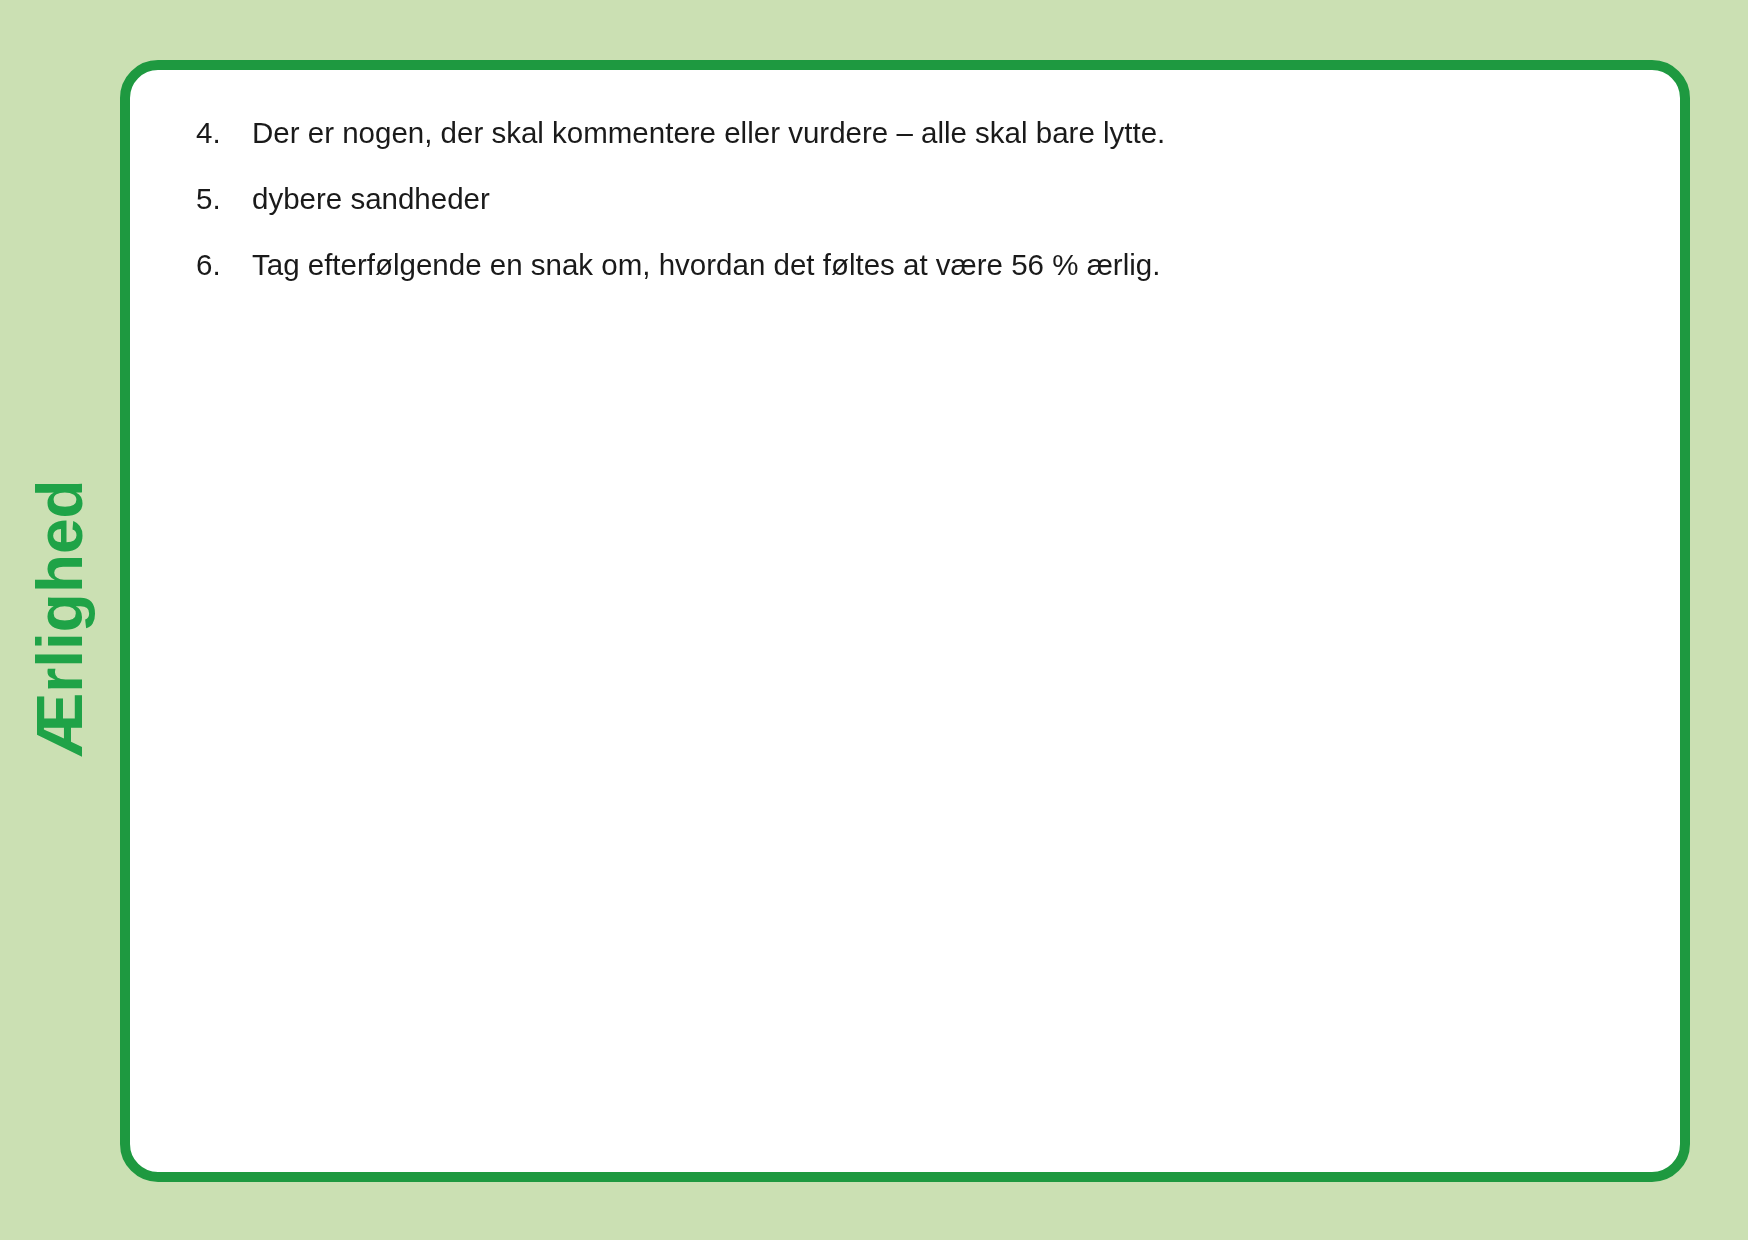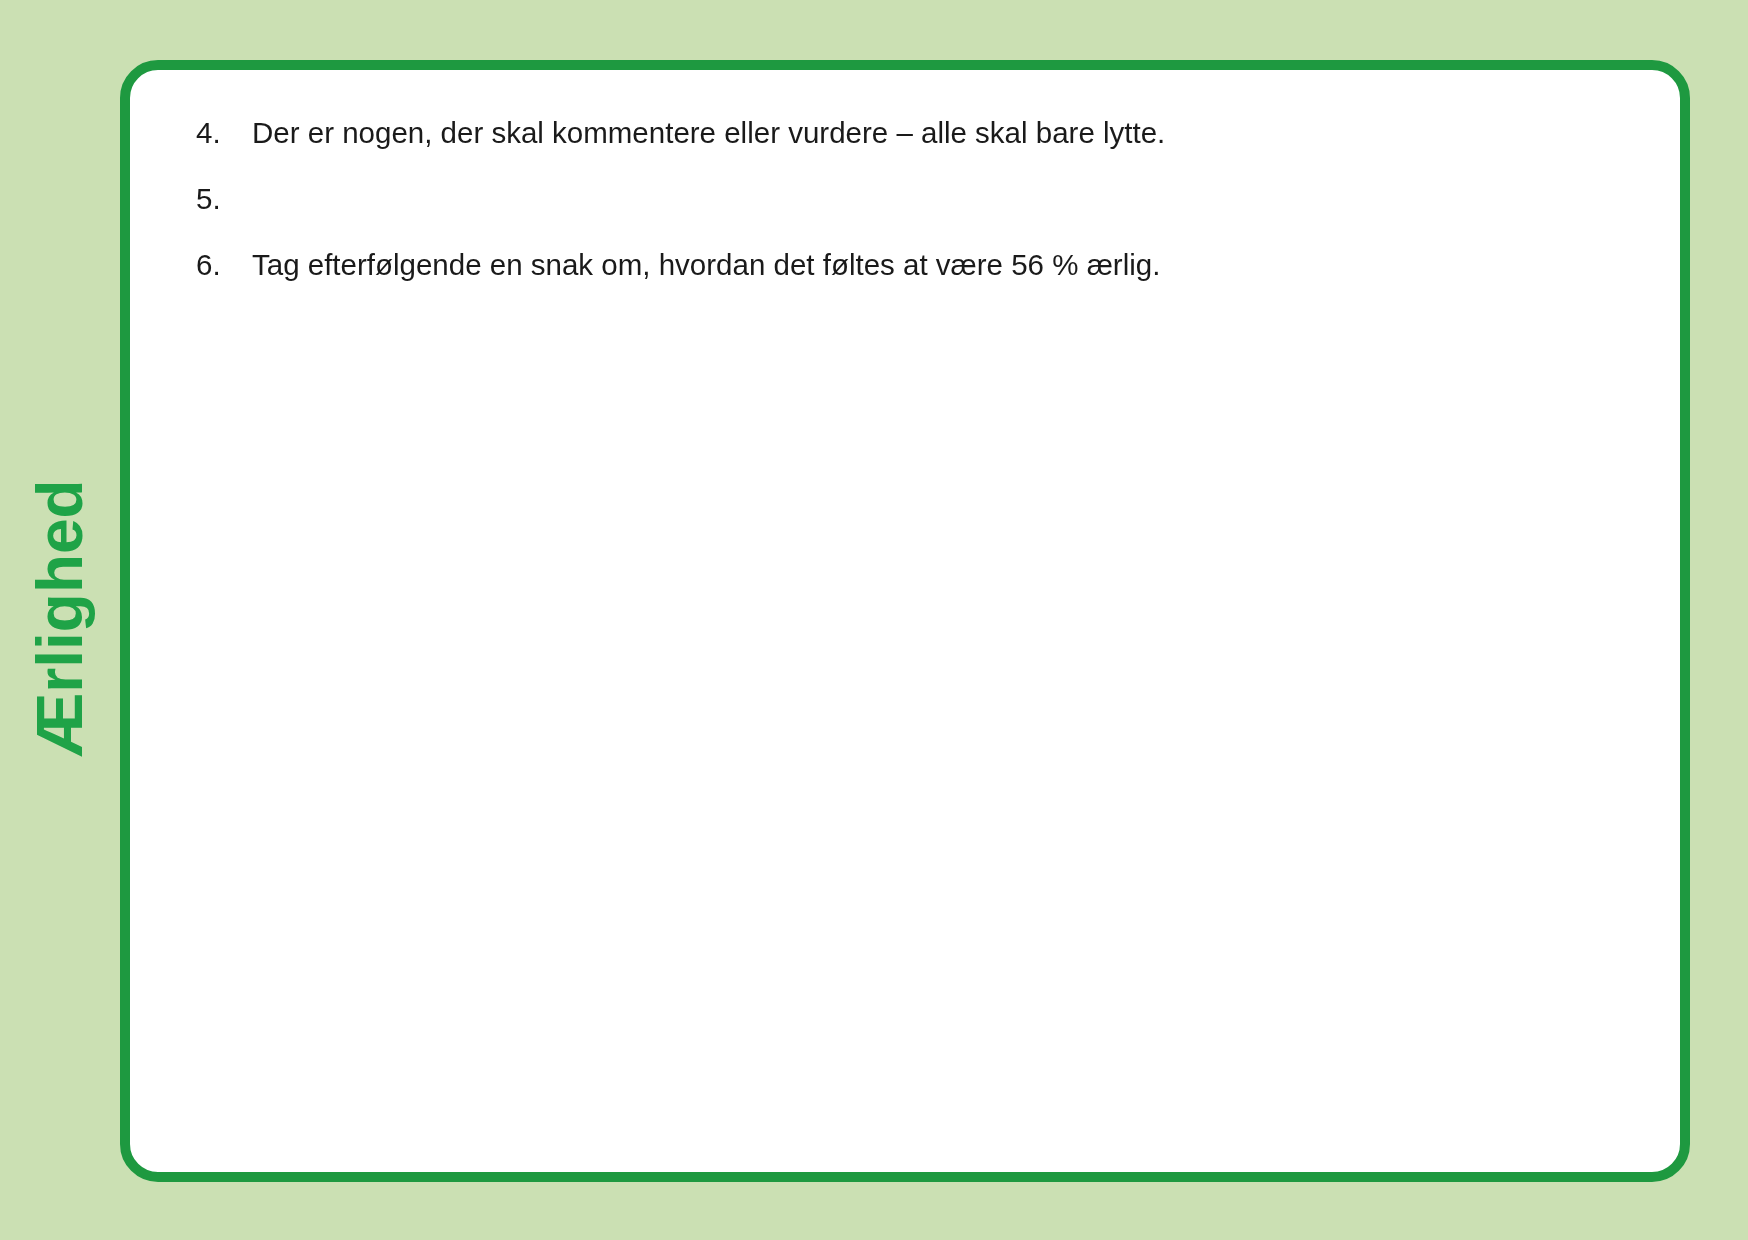--- a/index.html
+++ b/index.html
@@ -69,20 +69,21 @@
       <div class="item">
         <div class="num">4.</div>
         <div class="txt">
           <div>Der er nogen, der skal kommentere eller vurdere – alle skal bare lytte.</div>
         </div>
       </div>
 
       <div class="item">
         <div class="num">5.</div>
         <div class="txt">
+          <div>dybere sandheder</div>
         </div>
       </div>
 
       <div class="item">
         <div class="num">6.</div>
         <div class="txt">
           <div>Tag efterfølgende en snak om, hvordan det føltes at være 56 % ærlig.</div>
         </div>
       </div>
 

